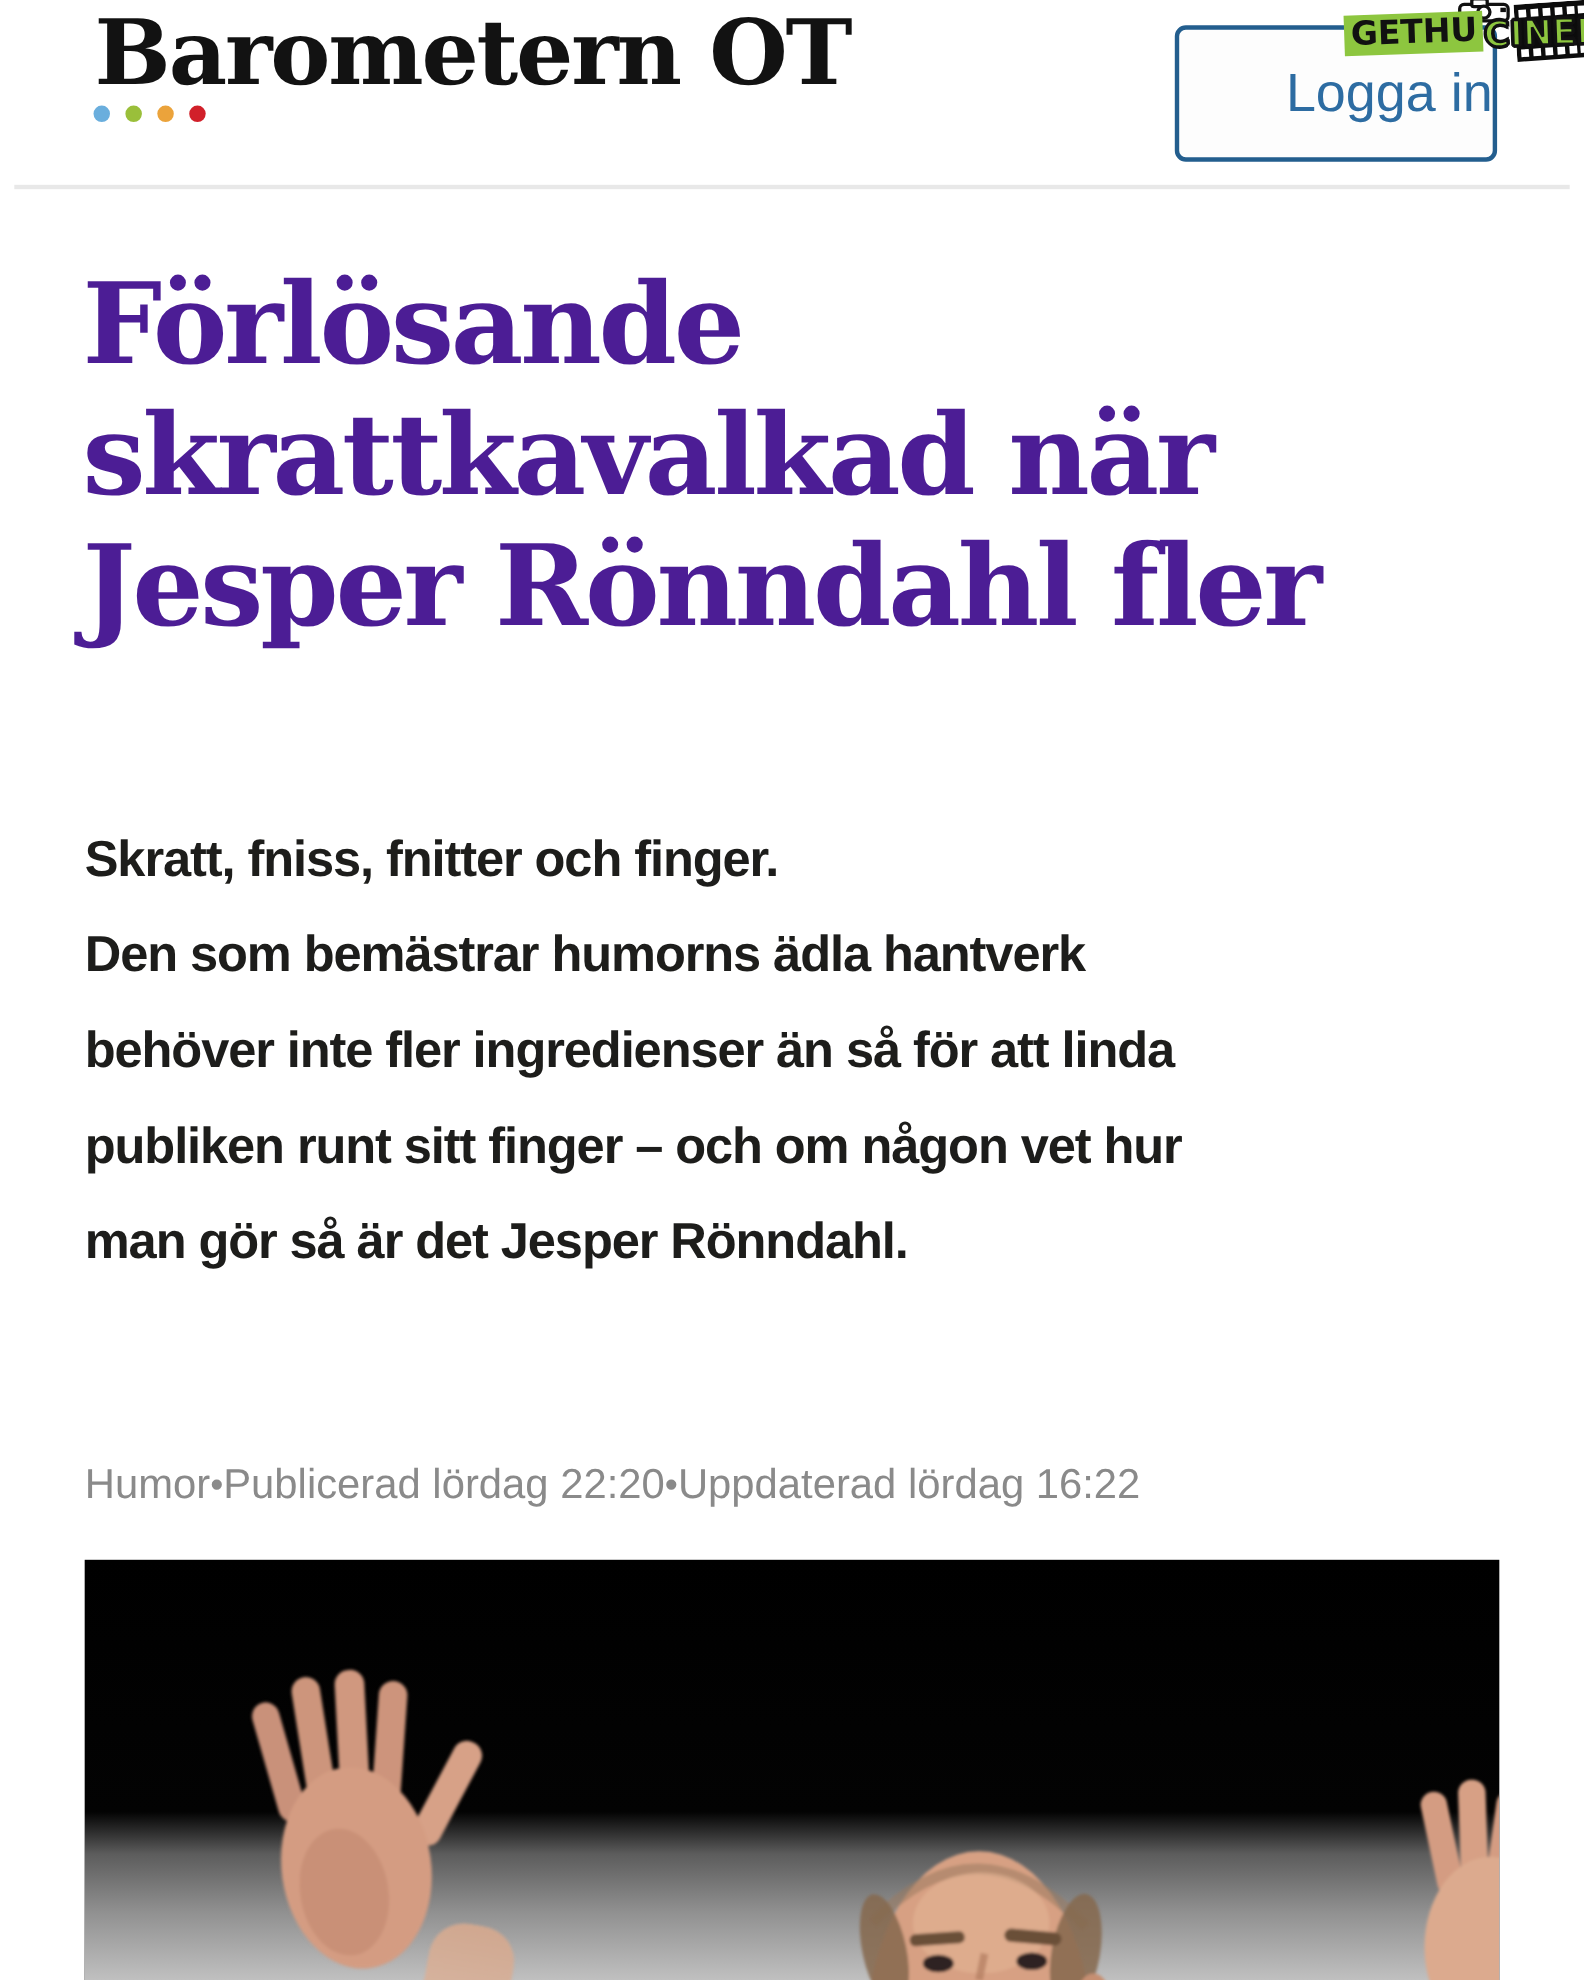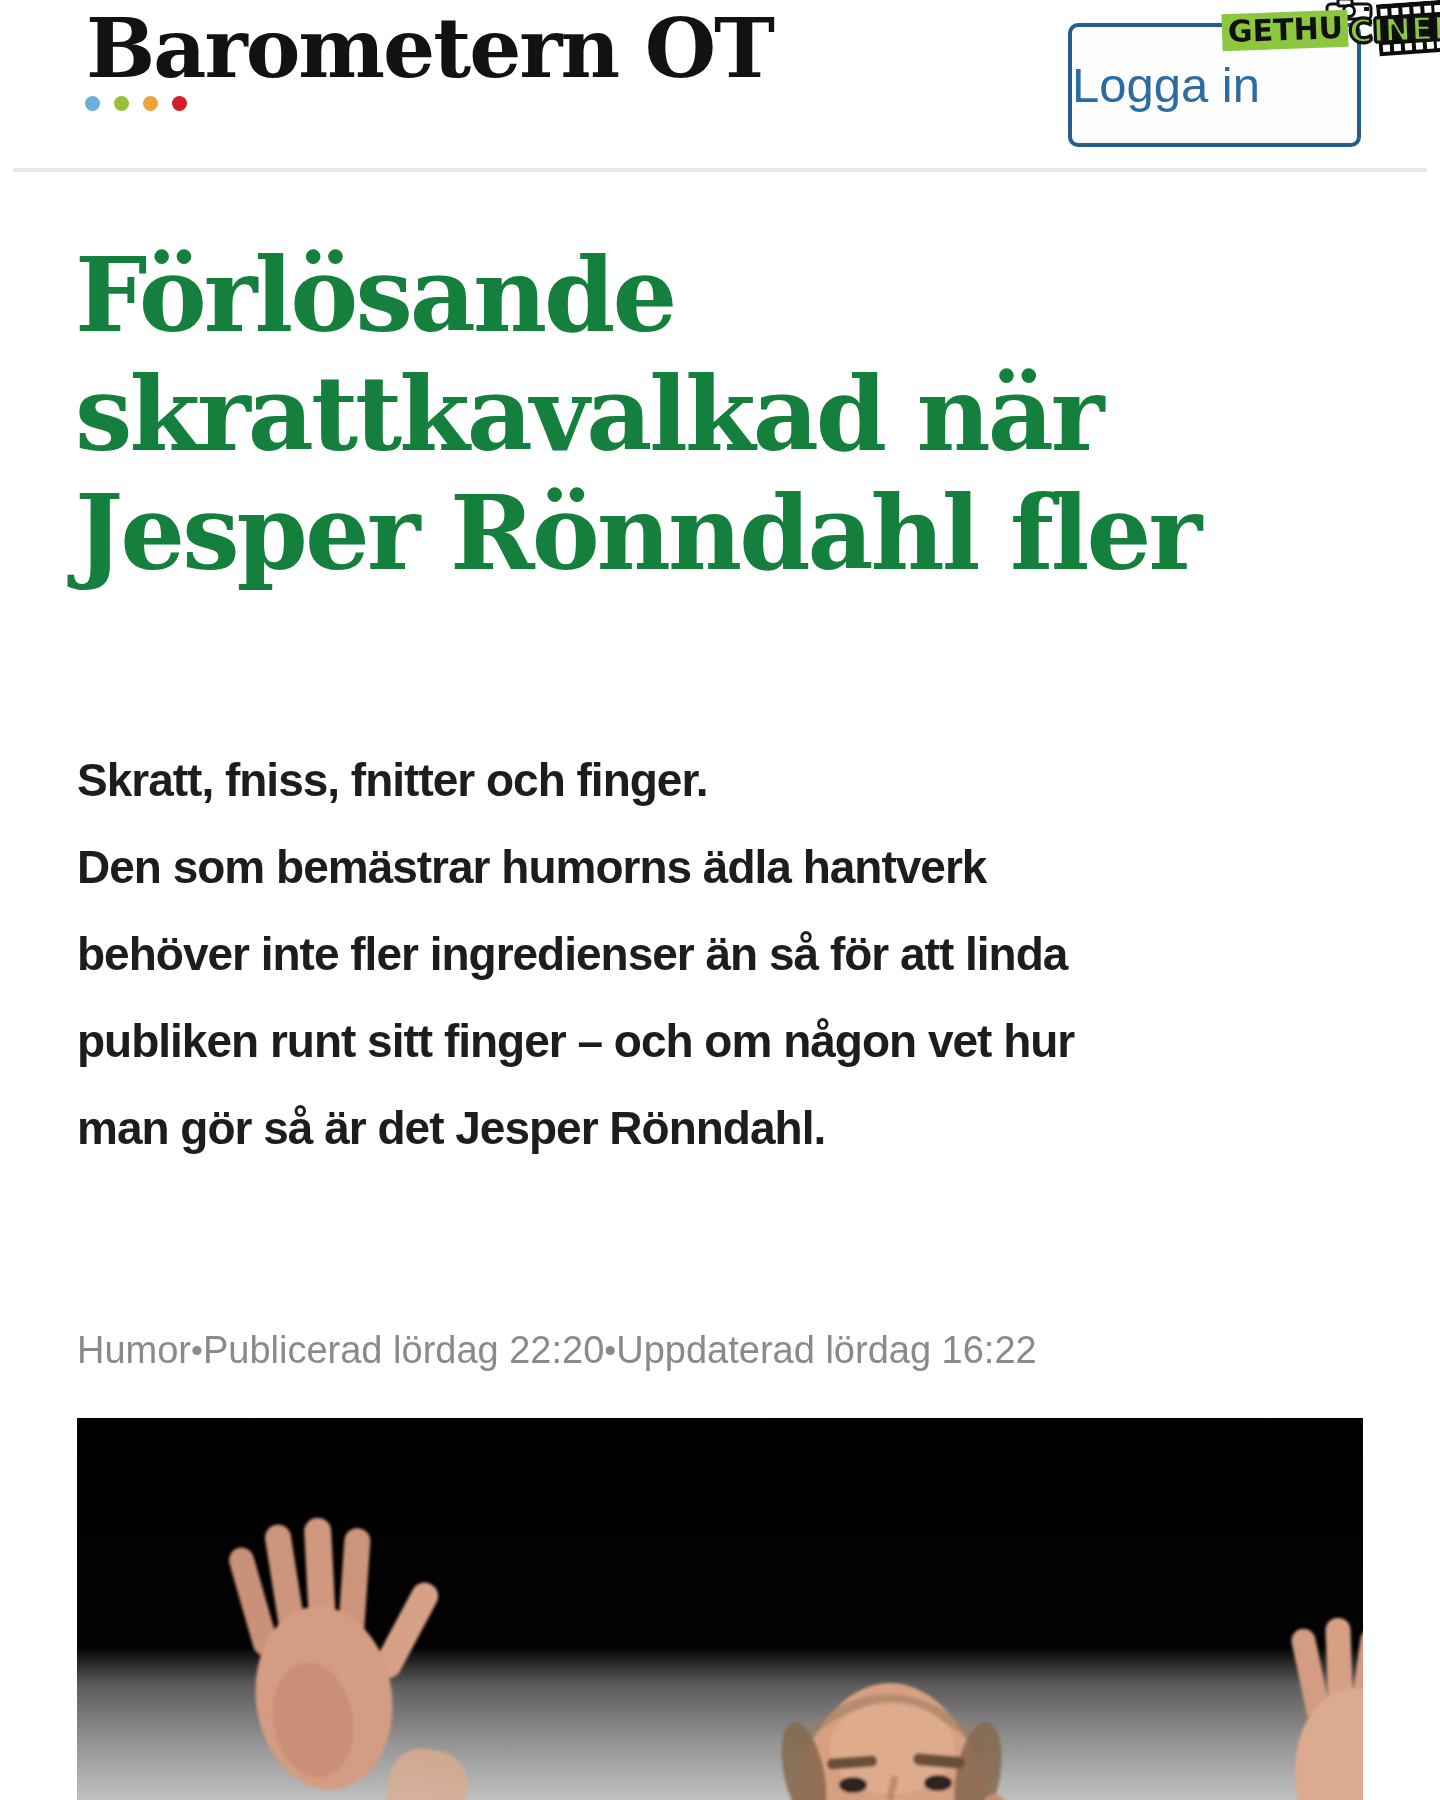--- a/index.html
+++ b/index.html
@@ -16,21 +16,21 @@
     letter-spacing:-2px;white-space:nowrap;
   }
   .logo-dots{
     position:absolute;left:85px;top:96px;display:flex;gap:14px;
   }
   .logo-dots .dot{width:15px;height:15px;border-radius:50%;display:block;}
 
   .login-btn{
     position:absolute;left:1068px;top:23px;width:293px;height:124px;
     box-sizing:border-box;border:4px solid #235e8e;border-radius:10px;
-    background:#fdfdfd;display:flex;align-items:center;justify-content:flex-start;
+    background:#fdfdfd;display:flex;align-items:center;justify-content:flex-end;
     font-size:49px;color:#2d6ca2;cursor:pointer;
   }
 
   .divider{
     position:absolute;left:13px;top:168px;width:1414px;height:4px;
     background:#e8e8e8;
   }
 
   
   .watermark{position:absolute;left:1222px;top:0px;width:218px;height:64px;z-index:9;}
@@ -47,21 +47,21 @@
     -webkit-text-stroke:2.5px #111;
     text-shadow:2px 0 0 #111,-2px 0 0 #111,0 2px 0 #111,0 -2px 0 #111;
   }
   .wm-camera{position:absolute;left:102px;top:-3px;}
   .wm-film{position:absolute;right:-4px;top:2px;transform:rotate(-4deg);}
 
   
   .headline{
     position:absolute;left:75px;top:168px;width:1300px;
     font-family:"DejaVu Serif","Liberation Serif",serif;
-    font-weight:bold;color:#15803d;font-size:102px;line-height:119px;
+    font-weight:bold;color:#4c1d95;font-size:102px;line-height:119px;
     letter-spacing:-3px;
   }
   .lead{
     position:absolute;left:77px;top:737px;width:1300px;
     font-weight:bold;color:#1d1d1b;font-size:46px;line-height:87px;
     letter-spacing:-1px;
   }
   .meta{
     position:absolute;left:77px;top:1322px;width:1300px;
     font-size:38px;line-height:56px;color:#8a8a8a;display:flex;gap:0;

